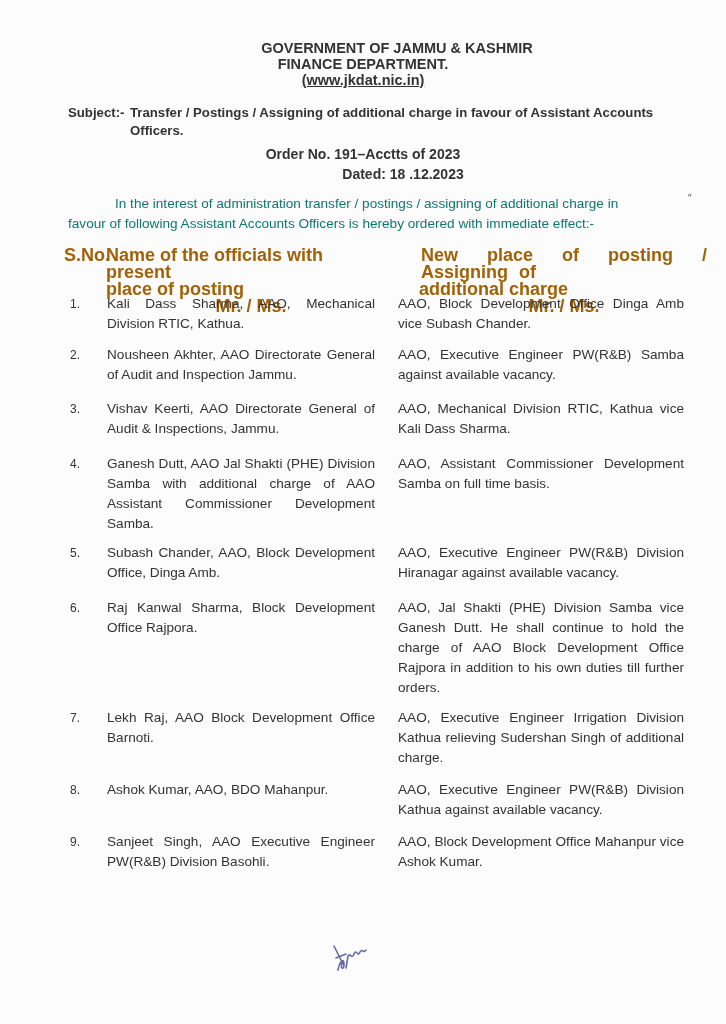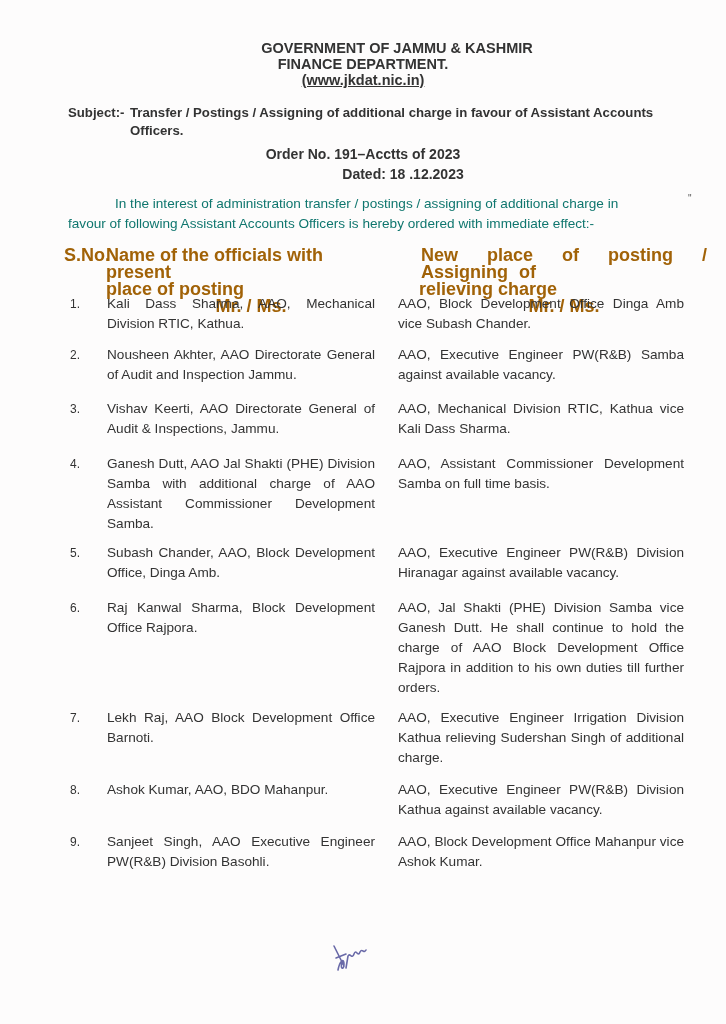--- a/index.html
+++ b/index.html
@@ -47,21 +47,21 @@
   <div class="mark">"</div>
 
   <div class="colhdr" style="left:64px; top:247px;">S.No.</div>
   <div class="colhdr" style="left:106px; top:247px; width:260px;">
     <div>Name of the officials with present</div>
     <div>place of posting</div>
     <div style="text-align:center; padding-left:30px;">Mr. / Ms.</div>
   </div>
   <div class="colhdr" style="left:421px; top:247px; width:286px;">
     <div style="word-spacing:6px; text-align:justify;">New place of posting /  Assigning of</div>
-    <div style="margin-left:-2px;">relieving charge</div>
+    <div style="margin-left:-2px;">additional charge</div>
     <div style="text-align:center;">Mr. / Ms.</div>
   </div>
 
   <div class="row" style="top:294px;">
     <div class="sno">1.</div>
     <div class="c1">Kali Dass Sharma, AAO, Mechanical Division RTIC, Kathua.</div>
     <div class="c2">AAO, Block Development Office Dinga Amb vice Subash Chander.</div>
   </div>
   <div class="row" style="top:345px;">
     <div class="sno">2.</div>

